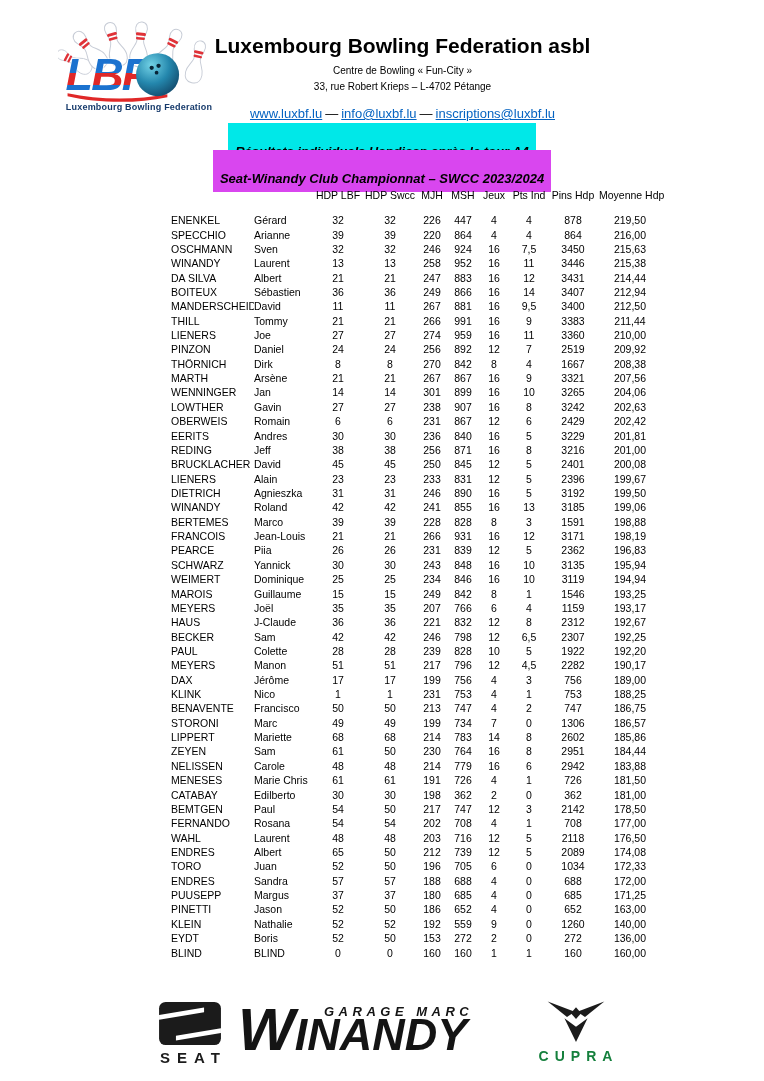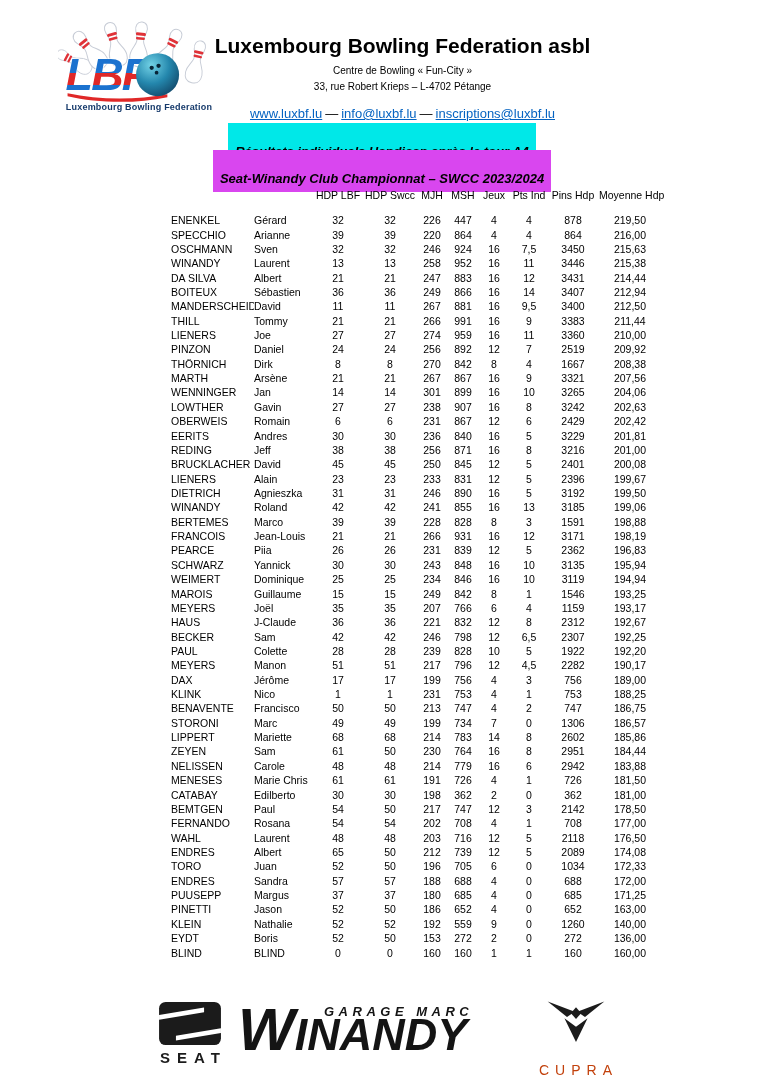--- a/index.html
+++ b/index.html
@@ -41,22 +41,22 @@
   .seat-text{font-size:15px;font-weight:bold;letter-spacing:7px;margin-top:3px;
              padding-left:7px;color:#1b1b1b;}
   .winandy{left:238px;top:1001px;width:282px;text-align:left;color:#141414;}
   .w-top{position:absolute;left:86px;top:3px;font-size:13px;font-weight:bold;
          font-style:italic;letter-spacing:4.5px;white-space:nowrap;}
   .w-main{font-size:45px;font-weight:bold;font-style:italic;line-height:58px;
           letter-spacing:0;white-space:nowrap;}
   .w-main::first-letter{font-size:60px;}
   .cupra{left:518px;top:999px;width:115px;}
   .cupra svg{width:66px;height:45px;display:block;margin:0 auto;}
-  .cupra-text{font-size:14px;font-weight:normal;letter-spacing:6px;margin-top:18px;
-              padding-left:6px;color:#c2410c;}
+  .cupra-text{font-size:14px;font-weight:bold;letter-spacing:6px;margin-top:4px;
+              padding-left:6px;color:#15803d;}
 </style>
 </head>
 <body>
 
 <div class="page">
 
   <div class="logo">
     <svg viewBox="0 0 160 92">
       <defs>
         <linearGradient id="lbfg" x1="0" y1="0" x2="0" y2="1">

